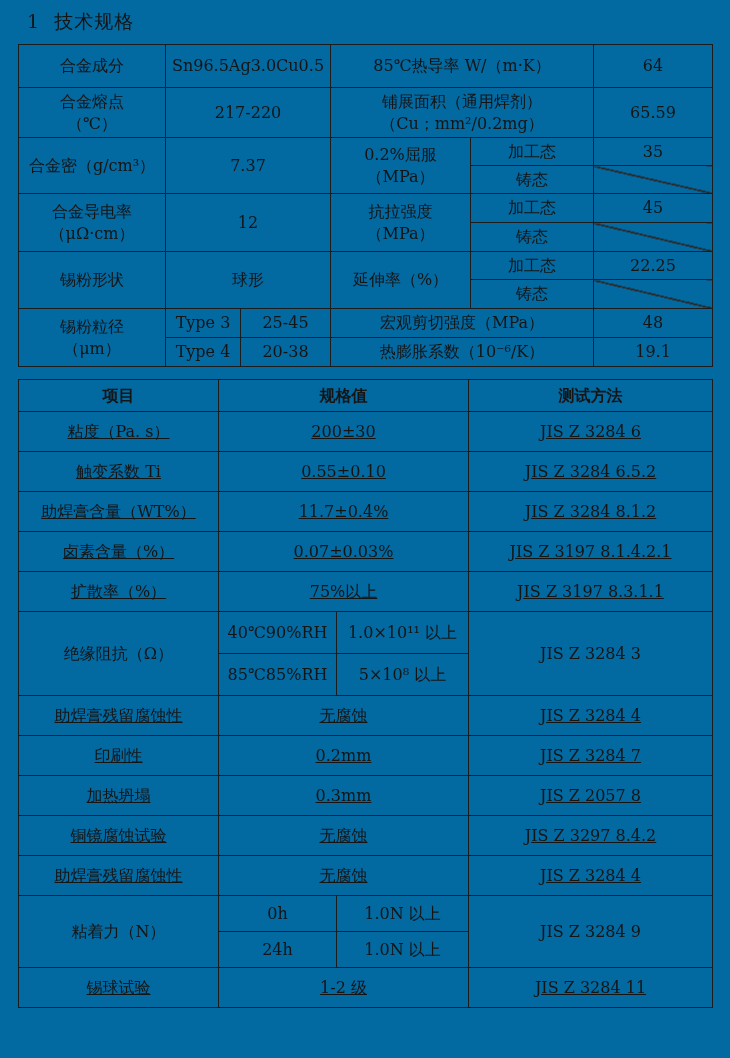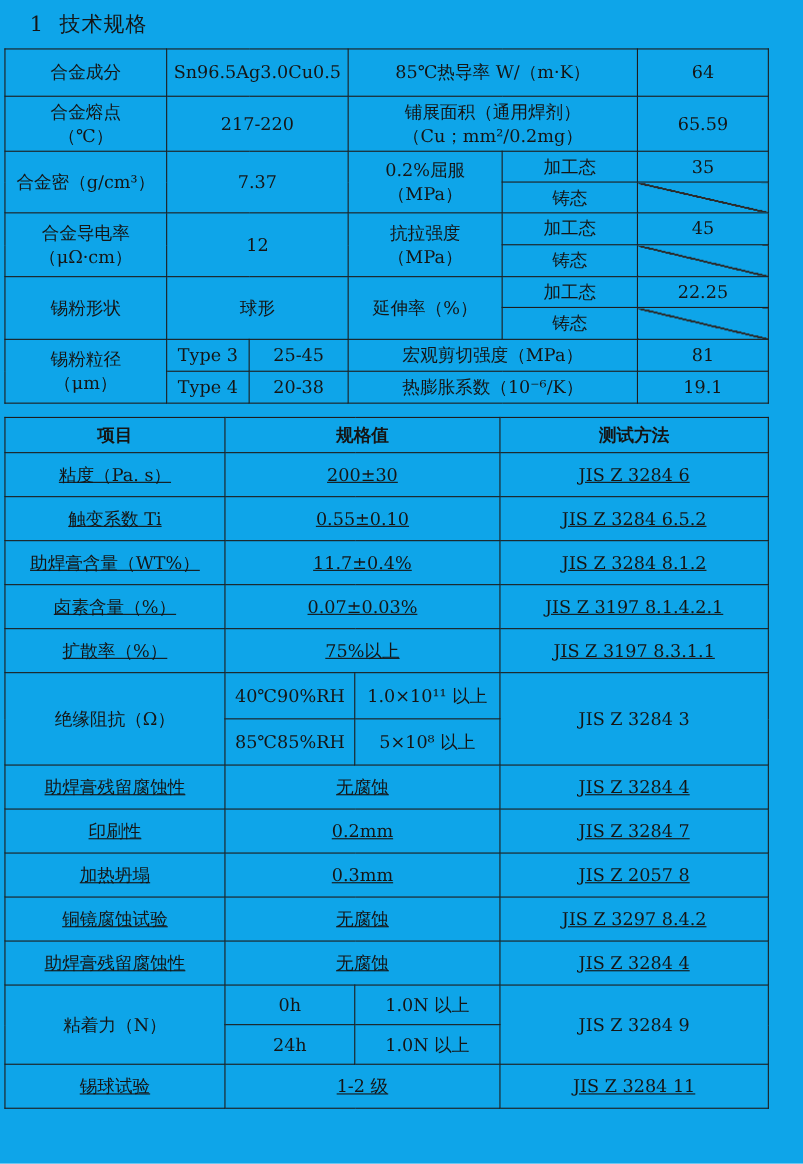--- a/index.html
+++ b/index.html
@@ -1,30 +1,30 @@
 <!DOCTYPE html>
 <html><head>
 <meta charset="utf-8">
 <style>
   html, body { margin: 0; padding: 0; background: #ffffff; }
   body {
     width: 730px; height: 1058px;
     font-family: "DejaVu Serif", "Liberation Serif", serif;
     color: #151515;
   }
-  .page { position: relative; width: 730px; height: 1058px; background: #0ea5e9; overflow: hidden; }
+  .page { position: relative; width: 730px; height: 1058px; background: #0369a1; overflow: hidden; }
   .sec-title {
     font-size: 19px; font-weight: normal; margin: 0;
     white-space: pre; letter-spacing: 1px;
   }
   .t1 { padding: 9px 0 0 27px; }
   .t2 { padding: 14px 0 0 27px; }
   table {
     border-collapse: collapse; table-layout: fixed;
-    margin-left: 4px; width: 694px; font-size: 16px;
+    margin-left: 18px; width: 694px; font-size: 16px;
   }
   .tech { margin-top: 9px; }
   .prod { margin-top: 12px; }
   td {
     border: 1.6px solid #1d1d1d;
     text-align: center; vertical-align: middle;
     padding: 0 2px; white-space: pre-line; line-height: 1.32;
     overflow: hidden;
   }
   
@@ -108,21 +108,21 @@
       <tr class="h29">
         <td>铸态</td>
         <td class="slash"></td>
       </tr>
       <tr class="h29">
         <td rowspan="2">锡粉粒径
 （μm）</td>
         <td>Type 3</td>
         <td>25-45</td>
         <td colspan="2">宏观剪切强度（MPa）</td>
-        <td>81</td>
+        <td>48</td>
       </tr>
       <tr class="h29">
         <td>Type 4</td>
         <td>20-38</td>
         <td colspan="2">热膨胀系数（10⁻⁶/K）</td>
         <td>19.1</td>
       </tr>
     </tbody>
   </table>
 

